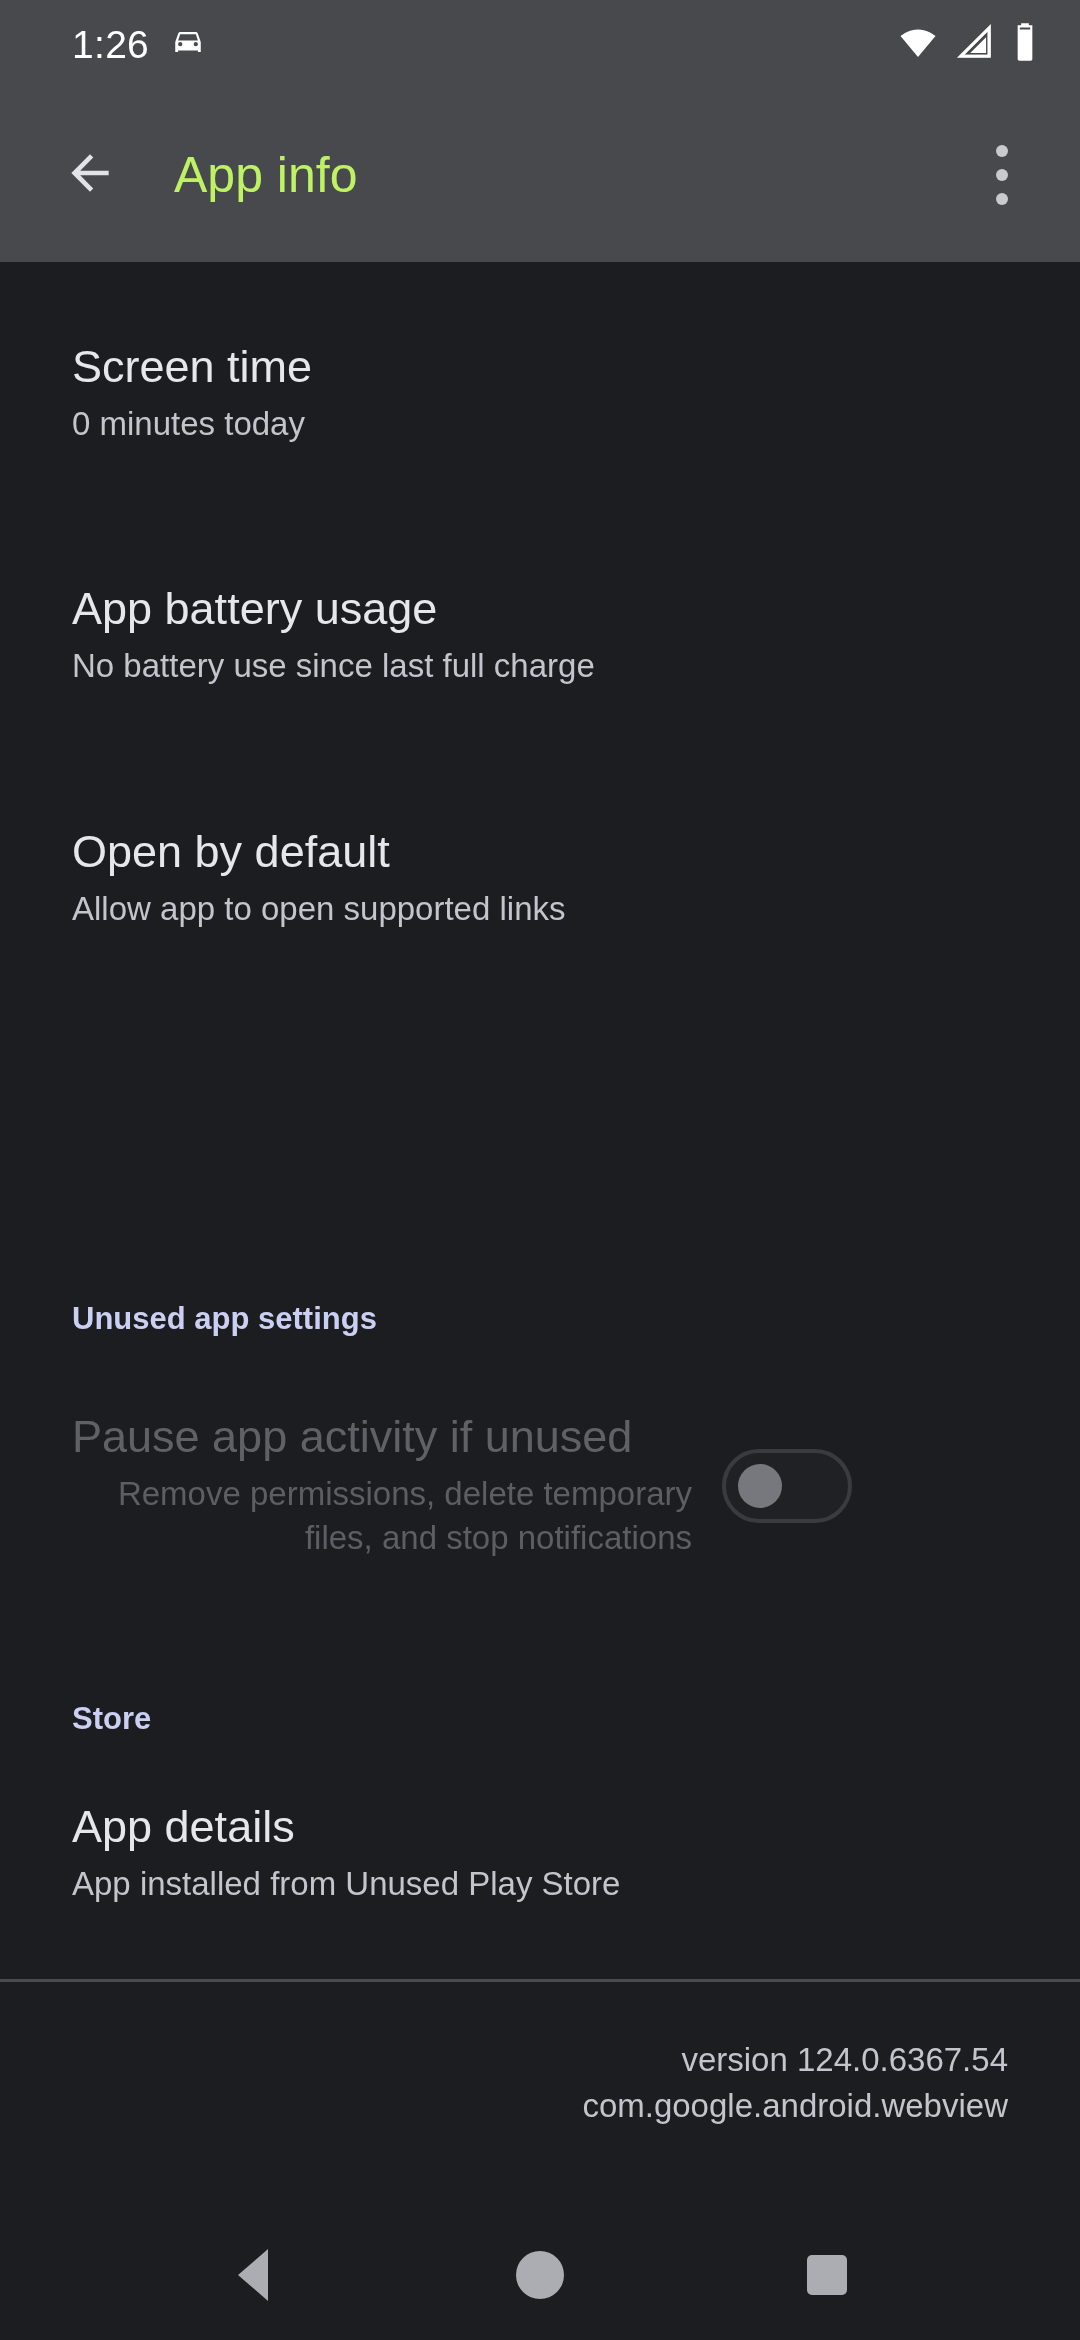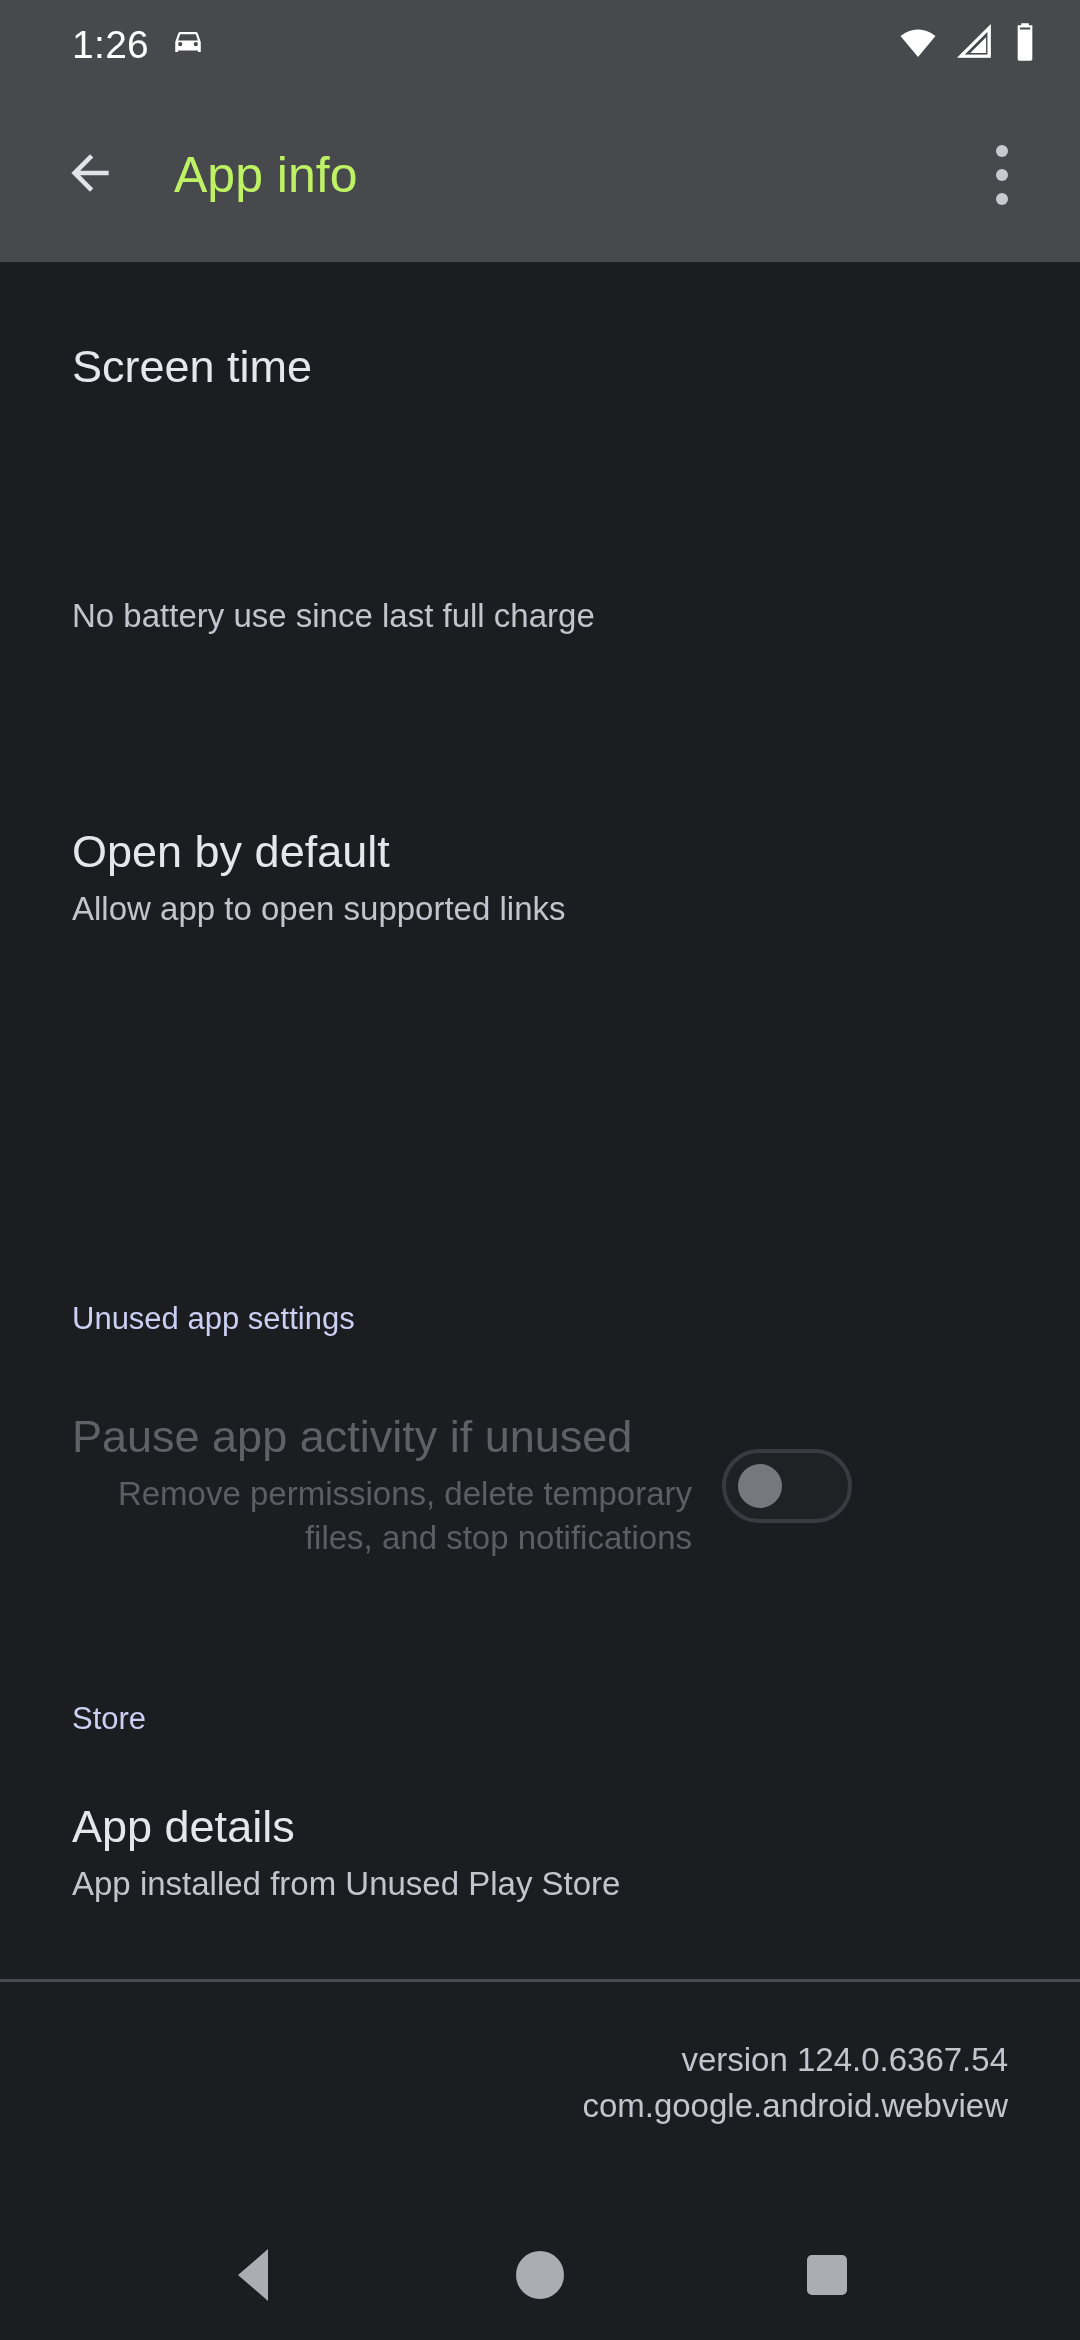--- a/index.html
+++ b/index.html
@@ -112,21 +112,21 @@
     font-size:33px;
     line-height:1.33;
     margin-top:10px;
     font-weight:400;
   }
 
   .section-header {
     padding:0 72px;
     color:#CBCFF2;
     font-size:31px;
-    font-weight:400;
+    font-weight:700;
     line-height:1.1;
   }
 
   
   .toggle-row {
     display:flex;
     align-items:center;
     padding:0 44px 0 72px;
   }
   .toggle-row .texts { flex:1 1 auto; max-width:620px; }
@@ -262,23 +262,25 @@
       <span class="dot"></span>
       <span class="dot"></span>
       <span class="dot"></span>
     </div>
   </div>
 
   <div class="content">
 
     <div class="pref" style="position:absolute; top:80px; left:0; right:0;">
       <div class="pref-title">Screen time</div>
+      <div class="pref-summary">0 minutes today</div>
     </div>
 
     <div class="pref" style="position:absolute; top:322px; left:0; right:0;">
+      <div class="pref-title">App battery usage</div>
       <div class="pref-summary">No battery use since last full charge</div>
     </div>
 
     <div class="pref" style="position:absolute; top:565px; left:0; right:0;">
       <div class="pref-title">Open by default</div>
       <div class="pref-summary">Allow app to open supported links</div>
     </div>
 
     <div class="section-header" style="position:absolute; top:1040px; left:0; right:0;">Unused app settings</div>
 

